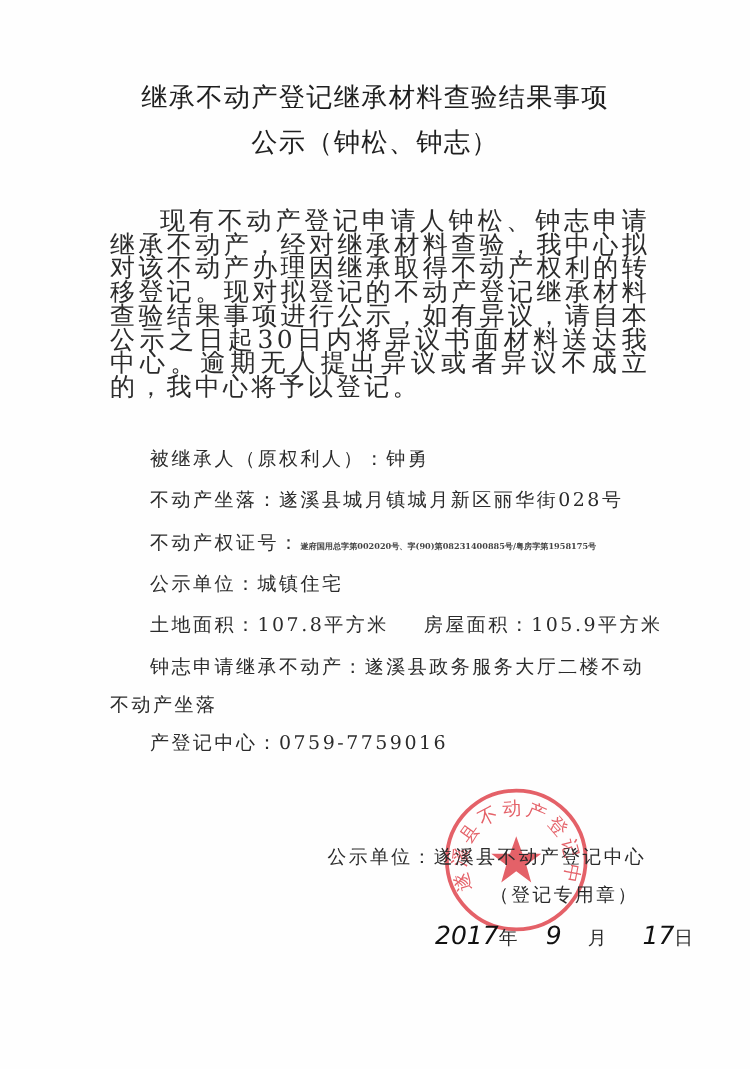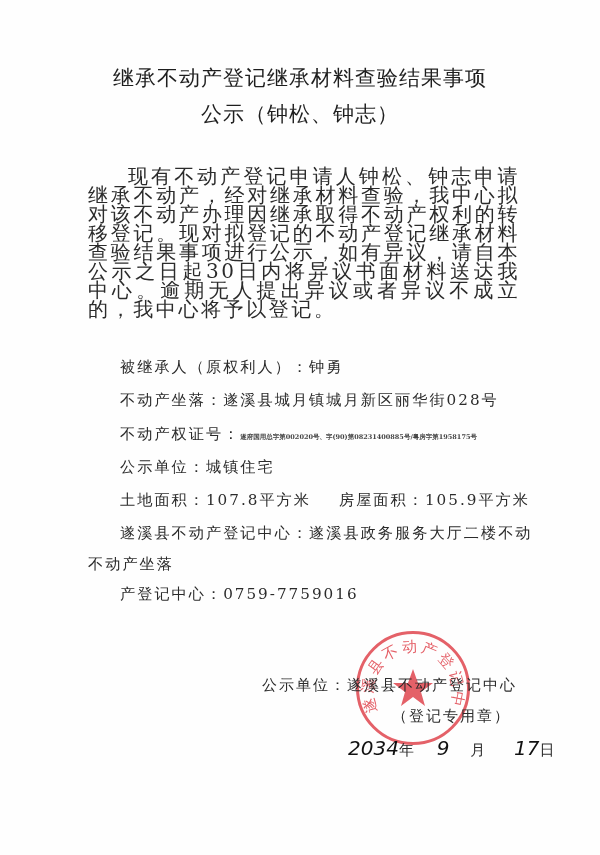--- a/index.html
+++ b/index.html
@@ -48,21 +48,21 @@
   <div class="line" style="top:424px">
     <span>不动产权证号：</span><span class="small-cert">遂府国用总字第002020号、字(90)第08231400885号/粤房字第1958175号</span>
   </div>
   <div class="line" style="top:457px">
     <span>公示单位：</span><span>城镇住宅</span>
   </div>
   <div class="line" style="top:490px">
     <span>土地面积：</span><span>107.8平方米</span><span class="gap"></span><span>房屋面积：</span><span>105.9平方米</span>
   </div>
   <div class="line" style="top:523px">
-    <span>遂溪县不动产登记中心：</span><span>遂溪县政务服务大厅二楼不动</span>
+    <span>钟志申请继承不动产：</span><span>遂溪县政务服务大厅二楼不动</span>
   </div>
   <div class="line" style="top:554px; left:88px">不动产坐落</div>
   <div class="line" style="top:584px">
     <span>产登记中心：</span><span>0759-7759016</span>
   </div>
 
   <div class="stamp">
     <svg width="114" height="114" viewBox="0 0 114 114">
       <defs>
         <path id="arc" d="M 22 80 A 40 40 0 1 1 92 80"></path>
@@ -72,18 +72,18 @@
       </text>
       <polygon points="57,38 62,52 77,52 65,61 69,75 57,66 45,75 49,61 37,52 52,52" fill="#e0464f"></polygon>
     </svg>
   </div>
 
   <div class="sig" style="left:392px; top:707px">（登记专用章）</div>
   <div class="sig" style="left:262px; top:676px">
     <span>公示单位：</span><span>遂溪县不动产登记中心</span>
   </div>
   <div class="sig" style="left:348px; top:736px">
-    <span class="hand">2034</span><span>年</span>
+    <span class="hand">2017</span><span>年</span>
     <span class="hand" style="margin-left:14px">9</span>
     <span style="margin-left:14px">月</span>
     <span class="hand" style="margin-left:20px">17</span><span>日</span>
   </div>
 </div>
 
 </body></html>

